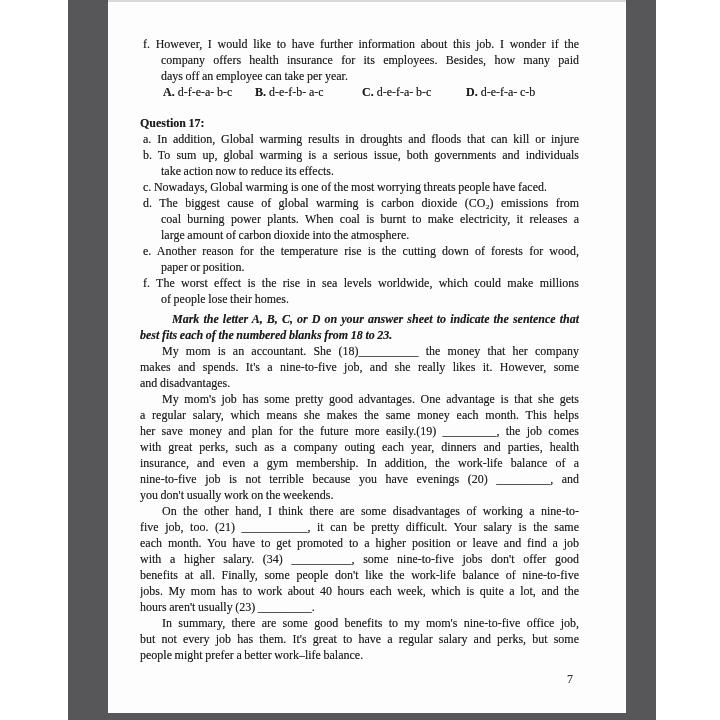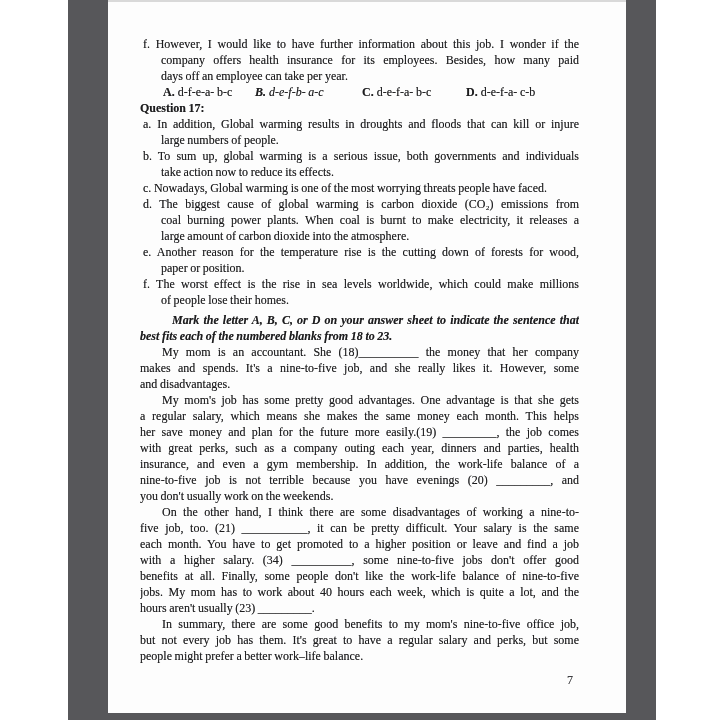--- a/index.html
+++ b/index.html
@@ -27,28 +27,28 @@
   }
   .ln{
     height:16px;overflow:hidden;
     text-align:justify;text-align-last:justify;
     hyphens:none;
   }
   .last{text-align-last:left;}
   .lifirst{padding-left:3px;}
   .licont{padding-left:21px;}
   .indent{text-indent:22px;}
-  .bold{font-weight:bold;}
+  .bold{font-weight:bold;margin-top:15px;}
   .bi{font-weight:bold;font-style:italic;}
   .gap{margin-top:4px;margin-left:32px;}
   .opts{padding-left:23px;}
   .opt{display:inline-block;white-space:nowrap;}
   .opt b{margin-right:3px;}
   .opt-a{width:92px;}
-  .opt-b{width:107px;font-style:italic;}
+  .opt-b{width:107px;}
   .opt-c{width:104px;}
   .pagenum{
     text-align:right;text-align-last:right;
     margin-top:8px;padding-right:6px;color:#3e3e42;
   }
 </style>
 </head>
 <body>
 
 <div class="backdrop"></div>
@@ -60,21 +60,20 @@
     <div class="ln licont">company offers health insurance for its employees. Besides, how many paid</div>
     <div class="ln licont last">days off an employee can take per year.</div>
 
     <div class="ln last opts">
       <span class="opt opt-a"><b>A.</b><span>d-f-e-a- b-c</span></span><span class="opt opt-b"><b>B.</b><span>d-e-f-b- a-c</span></span><span class="opt opt-c"><b>C.</b><span>d-e-f-a- b-c</span></span><span class="opt"><b>D.</b><span>d-e-f-a- c-b</span></span>
     </div>
 
     <div class="ln last bold">Question 17:</div>
 
     <div class="ln lifirst">a. In addition, Global warming results in droughts and floods that can kill or injure</div>
-    <div class="ln licont last">large numbers of people.</div>
     <div class="ln lifirst">b. To sum up, global warming is a serious issue, both governments and individuals</div>
     <div class="ln licont last">take action now to reduce its effects.</div>
     <div class="ln lifirst last">c. Nowadays, Global warming is one of the most worrying threats people have faced.</div>
     <div class="ln lifirst">d. The biggest cause of global warming is carbon dioxide (CO₂) emissions from</div>
     <div class="ln licont">coal burning power plants. When coal is burnt to make electricity, it releases a</div>
     <div class="ln licont last">large amount of carbon dioxide into the atmosphere.</div>
     <div class="ln lifirst">e. Another reason for the temperature rise is the cutting down of forests for wood,</div>
     <div class="ln licont last">paper or position.</div>
     <div class="ln lifirst">f. The worst effect is the rise in sea levels worldwide, which could make millions</div>
     <div class="ln licont last">of people lose their homes.</div>

